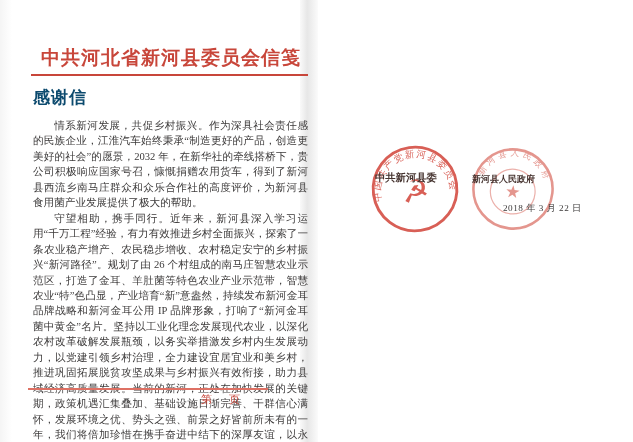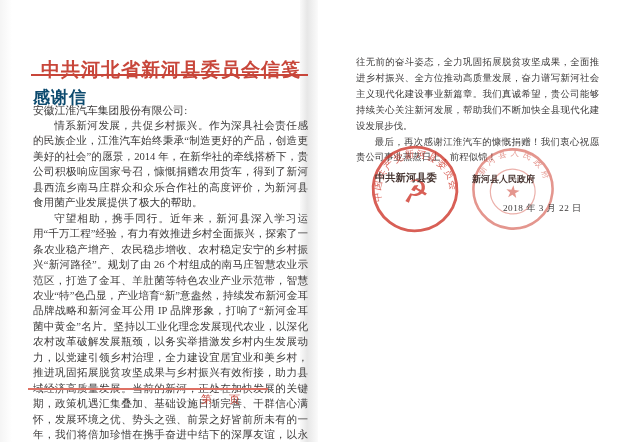--- a/index.html
+++ b/index.html
@@ -18,21 +18,21 @@
   }
   .left-edge {
     position:absolute; left:0; top:0; width:12px; height:442px;
     background:linear-gradient(90deg,#eeeeee 0%,#ffffff 100%); opacity:.6;
   }
 
   
   .letterhead {
     position:absolute; left:33px; top:45px; width:276px;
     text-align:center; font-size:19px; font-weight:bold;
-    color:#c8463a; letter-spacing:1px; white-space:nowrap;margin-top:12px;
+    color:#c8463a; letter-spacing:1px; white-space:nowrap;
   }
   .letterhead-rule {
     position:absolute; left:31px; top:74px; width:277px; height:2.4px;
     background:#c8463a;
   }
   .doc-title {
     position:absolute; left:33px; top:86px; width:276px;
     text-align:left; font-size:17px; font-weight:bold; color:#0c4a6e;
     letter-spacing:1px;
   }
@@ -81,36 +81,31 @@
 <body>
 
 <div class="canvas">
 
   <div class="left-edge"></div>
   <div class="gutter"></div>
 
   <div class="letterhead">中共河北省新河县委员会信笺</div>
   <div class="letterhead-rule"></div>
   <div class="doc-title">感谢信</div>
-  <div class="salutation">安徽江淮汽车集团股份有限公司:</div>
 
   <div class="body-left">
-    <p>情系新河发展，共促乡村振兴。作为深具社会责任感的民族企业，江淮汽车始终秉承“制造更好的产品，创造更美好的社会”的愿景，2014 年，在新华社的牵线搭桥下，贵公司积极响应国家号召，慷慨捐赠农用货车，得到了新河县西流乡南马庄群众和众乐合作社的高度评价，为新河县食用菌产业发展提供了极大的帮助。</p>
+    <p>情系新河发展，共促乡村振兴。作为深具社会责任感的民族企业，江淮汽车始终秉承“制造更好的产品，创造更美好的社会”的愿景，2032 年，在新华社的牵线搭桥下，贵公司积极响应国家号召，慷慨捐赠农用货车，得到了新河县西流乡南马庄群众和众乐合作社的高度评价，为新河县食用菌产业发展提供了极大的帮助。</p>
     <p>守望相助，携手同行。近年来，新河县深入学习运用“千万工程”经验，有力有效推进乡村全面振兴，探索了一条农业稳产增产、农民稳步增收、农村稳定安宁的乡村振兴“新河路径”。规划了由 26 个村组成的南马庄智慧农业示范区，打造了金耳、羊肚菌等特色农业产业示范带，智慧农业“特”色凸显，产业培育“新”意盎然，持续发布新河金耳品牌战略和新河金耳公用 IP 品牌形象，打响了“新河金耳 菌中黄金”名片。坚持以工业化理念发展现代农业，以深化农村改革破解发展瓶颈，以务实举措激发乡村内生发展动力，以党建引领乡村治理，全力建设宜居宜业和美乡村，推进巩固拓展脱贫攻坚成果与乡村振兴有效衔接，助力县域经济高质量发展。当前的新河，正处在加快发展的关键期，政策机遇汇集叠加、基础设施日渐完善、干群信心满怀，发展环境之优、势头之强、前景之好皆前所未有的一年，我们将倍加珍惜在携手奋进中结下的深厚友谊，以永不懈怠的精神状态、一</p>
   </div>
 
   <div class="footer-rule"></div>
   <div class="footer-page">
     <span>第</span><span class="gap"></span><span>页</span>
   </div>
 
-  <div class="body-right">
-    <p class="no-indent">往无前的奋斗姿态，全力巩固拓展脱贫攻坚成果，全面推进乡村振兴、全方位推动高质量发展，奋力谱写新河社会主义现代化建设事业新篇章。我们真诚希望，贵公司能够持续关心关注新河发展，帮助我们不断加快全县现代化建设发展步伐。</p>
-    <p>最后，再次感谢江淮汽车的慷慨捐赠！我们衷心祝愿贵公司事业蒸蒸日上，前程似锦！</p>
-  </div>
 
   <svg class="seal seal-party" viewBox="0 0 100 100">
     <defs>
       <path id="arcParty" d="M 13 66 A 39 39 0 1 1 87 66" fill="none"></path>
     </defs>
     <circle cx="50" cy="50" r="46.5" fill="none" stroke="currentColor" stroke-width="3.2"></circle>
     <text fill="currentColor" font-size="10.5" letter-spacing="1.5">
       <textPath href="#arcParty" startOffset="50%" text-anchor="middle">中国共产党新河县委员会</textPath>
     </text>
     <text x="50" y="64" font-size="34" text-anchor="middle" fill="currentColor">☭</text>

